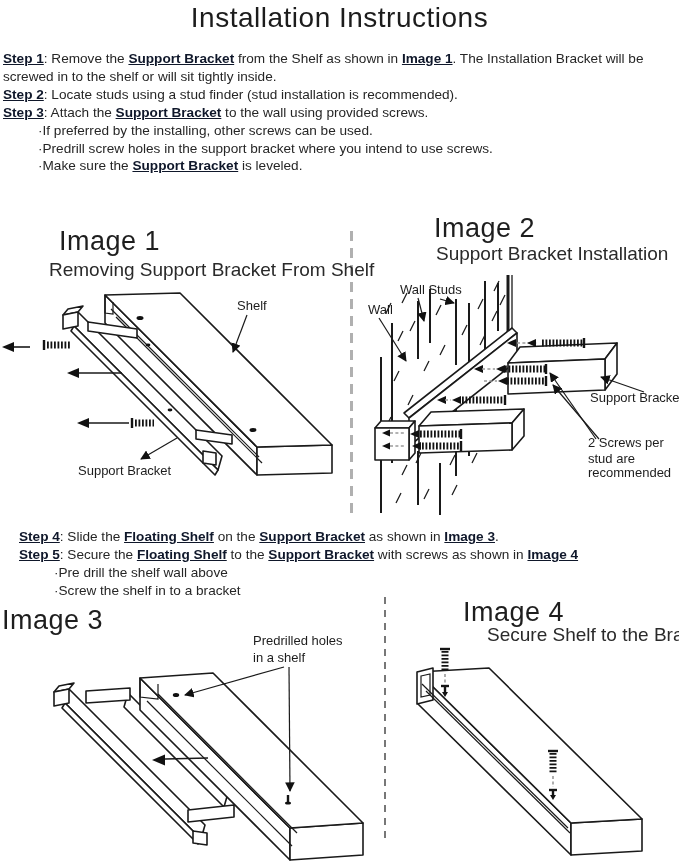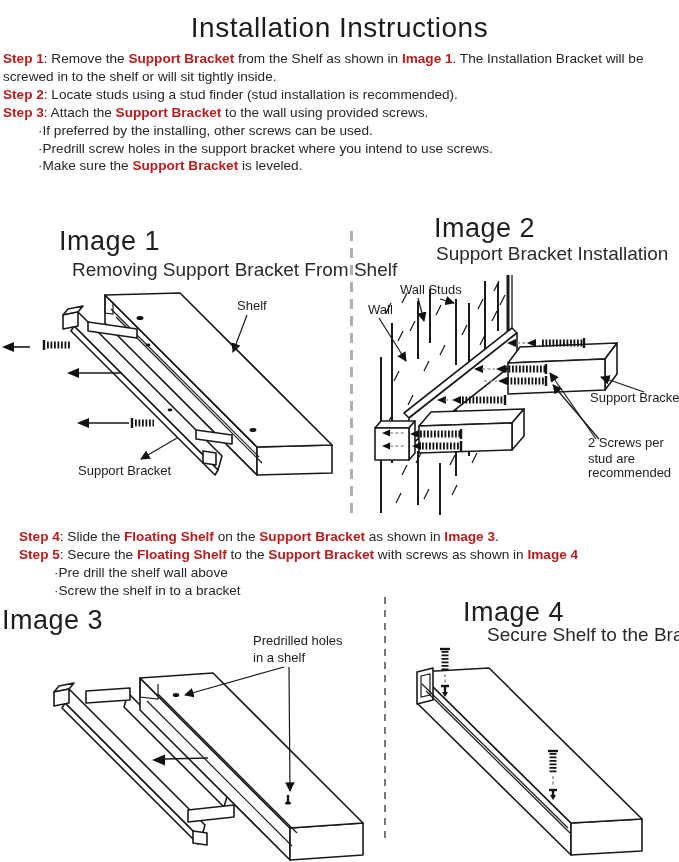--- a/index.html
+++ b/index.html
@@ -1,39 +1,39 @@
 <!DOCTYPE html>
 <html><head>
 <meta charset="utf-8">
 <style>
   html,body{margin:0;padding:0;}
   body{
     width:679px;height:862px;position:relative;background:#ffffff;
     font-family:"Liberation Sans",sans-serif;color:#222;overflow:hidden;
   }
   .title{
-    position:absolute;left:0;top:12px;width:679px;text-align:center;
+    position:absolute;left:0;top:2px;width:679px;text-align:center;
     font-size:28px;font-weight:400;letter-spacing:.5px;color:#1c1c1c;margin:0;
   }
   .textblock{position:absolute;font-size:13.6px;line-height:17.9px;color:#262626;}
   .textblock p{margin:0;}
   .textblock p.bullet{text-indent:35px;}
-  .textblock b{font-weight:bold;color:#b91c1c;}
+  .textblock b{font-weight:bold;color:#0f172a;text-decoration:underline;}
   #intro{left:3px;top:50px;width:674px;}
   #mid{left:19px;top:528px;width:674px;}
   .imgblock{position:absolute;}
   .imgblock h2{
     margin:0;position:absolute;font-size:27px;font-weight:400;
     letter-spacing:.5px;color:#1e1e1e;
   }
   .imgblock .sub{position:absolute;font-size:19px;color:#2a2a2a;white-space:nowrap;}
   .imgblock svg{position:absolute;left:0;top:0;}
   #block1{left:0;top:218px;width:352px;height:302px;}
   #block1 h2{left:59px;top:8px;}
-  #block1 .sub{left:72px;top:41px;}
+  #block1 .sub{left:49px;top:41px;}
   #block2{left:352px;top:213px;width:327px;height:307px;}
   #block2 h2{left:82px;top:0px;}
   #block2 .sub{left:84px;top:30px;}
   #block3{left:0;top:595px;width:385px;height:267px;}
   #block3 h2{left:2px;top:10px;}
   #block3 .sub{left:2px;top:43px;}
   #block4{left:385px;top:595px;width:294px;height:267px;}
   #block4 h2{left:78px;top:2px;}
   #block4 .sub{left:82px;top:29px;margin-left:20px;}
   .divider{position:absolute;}

